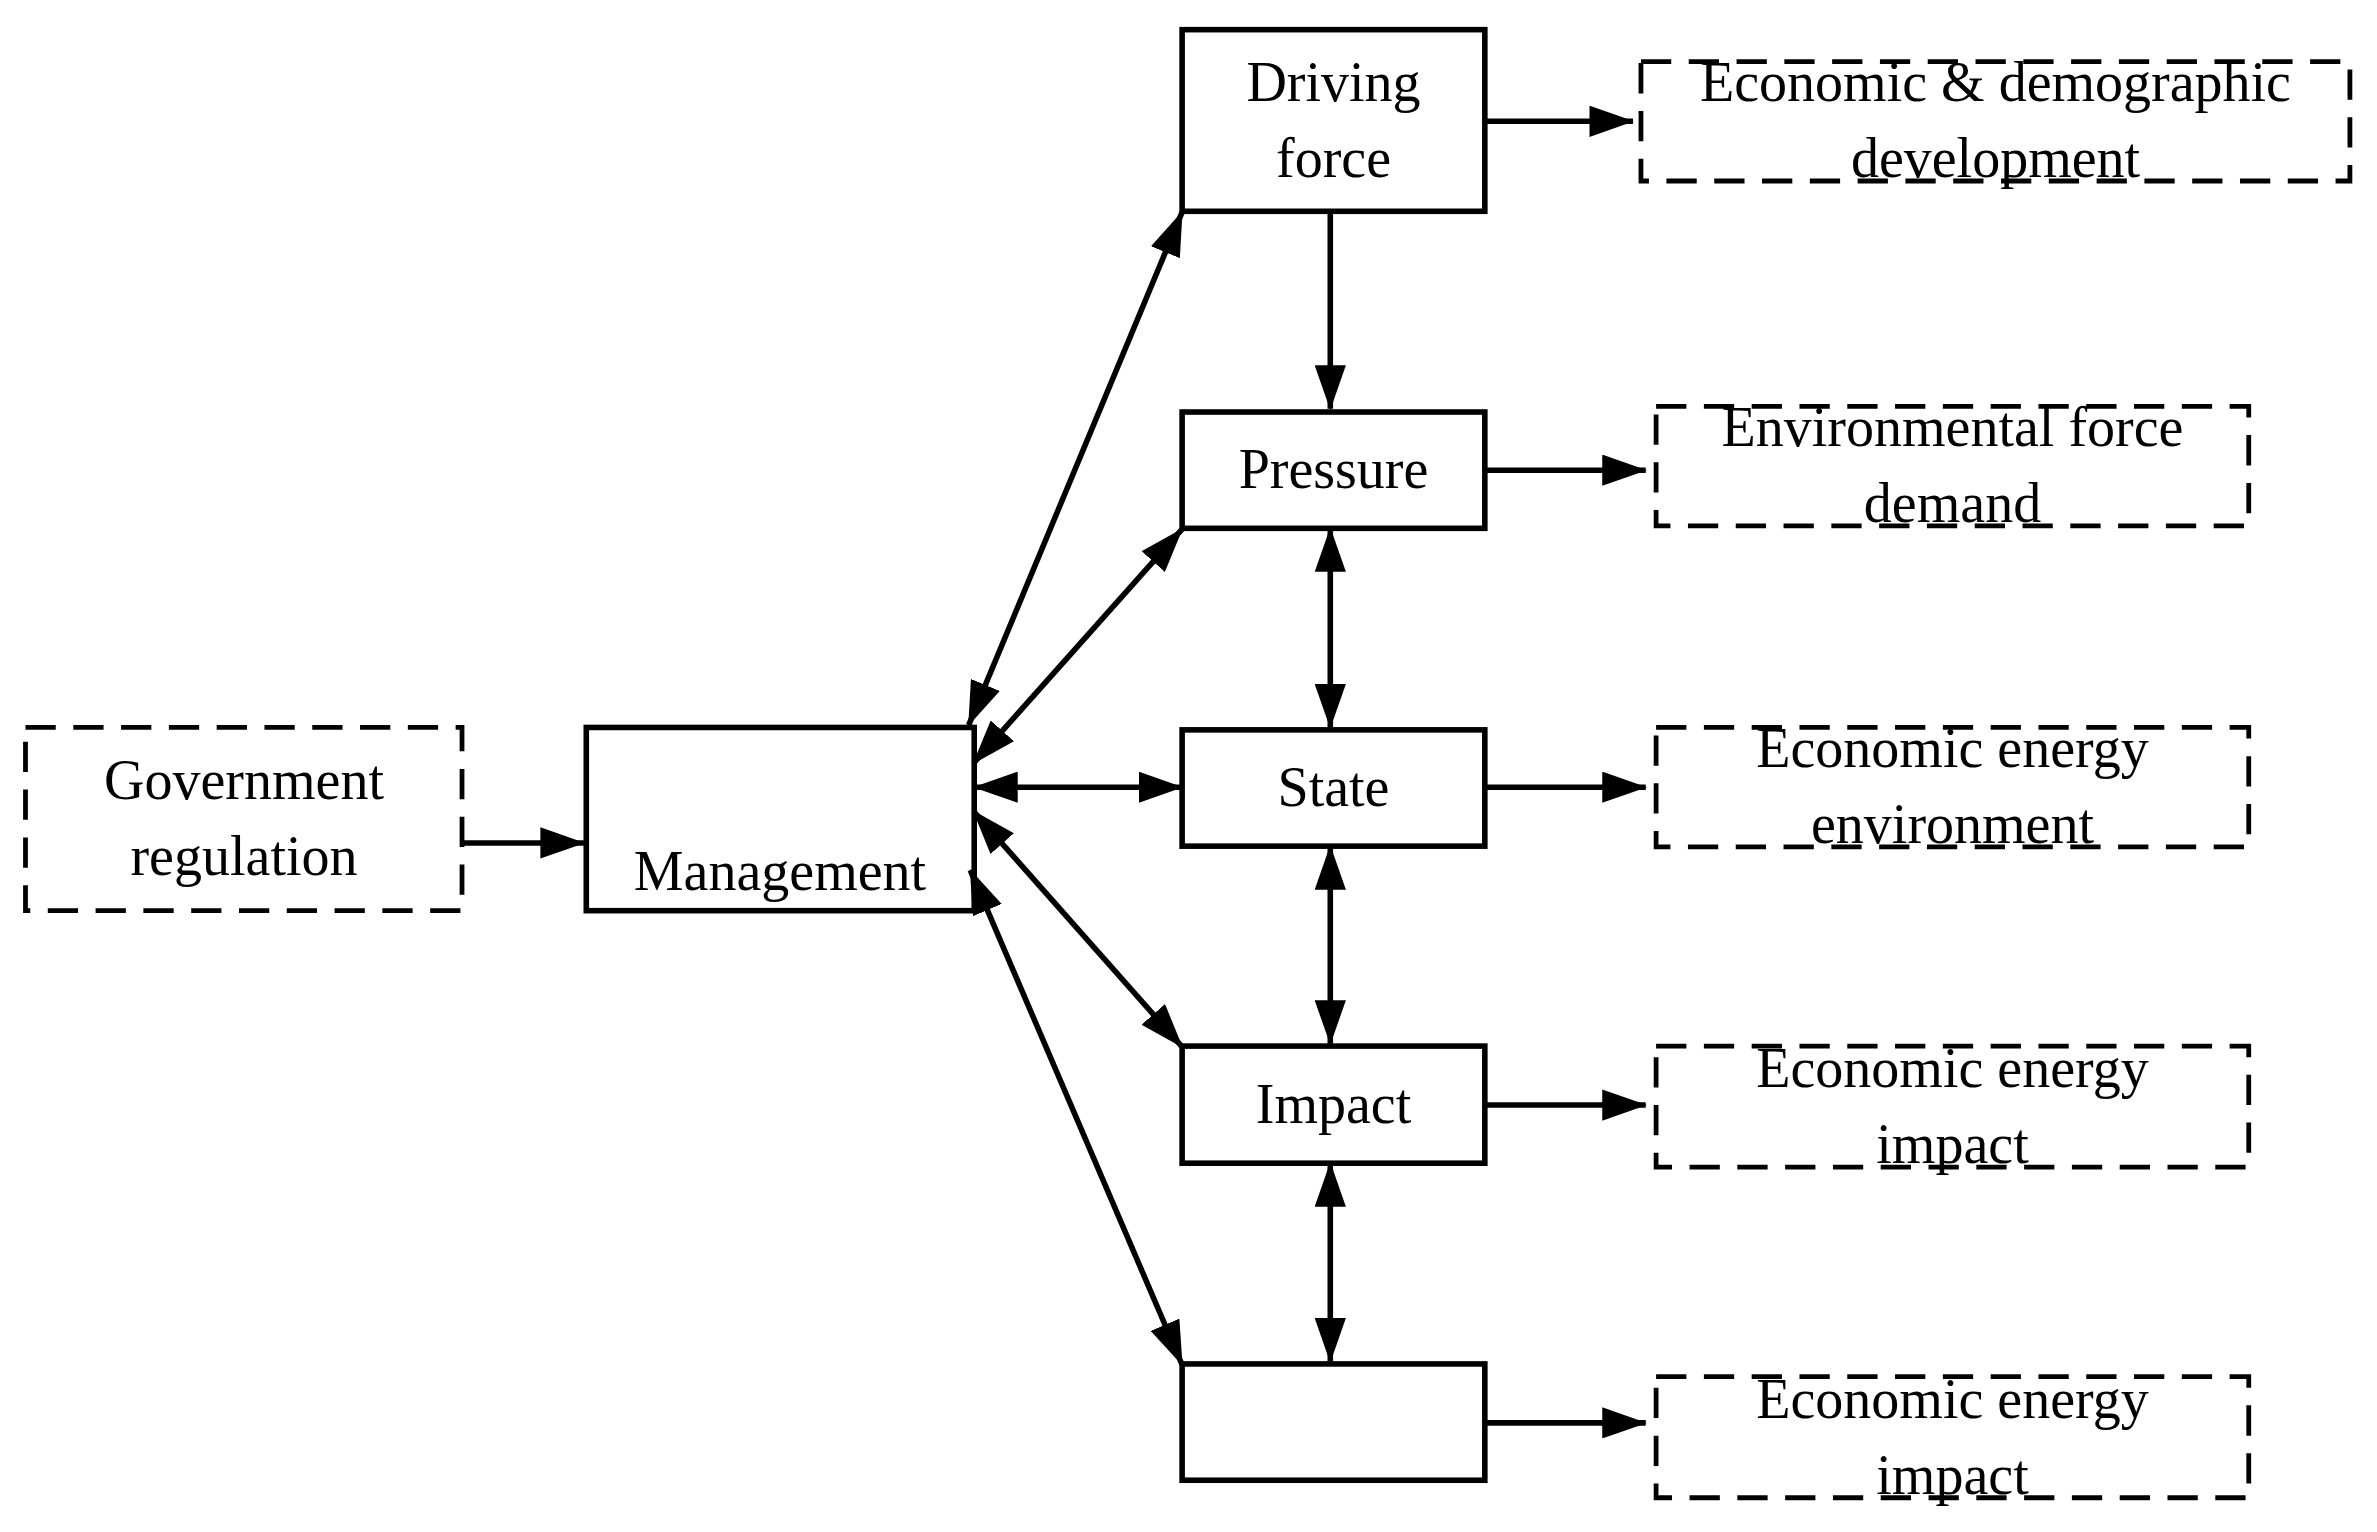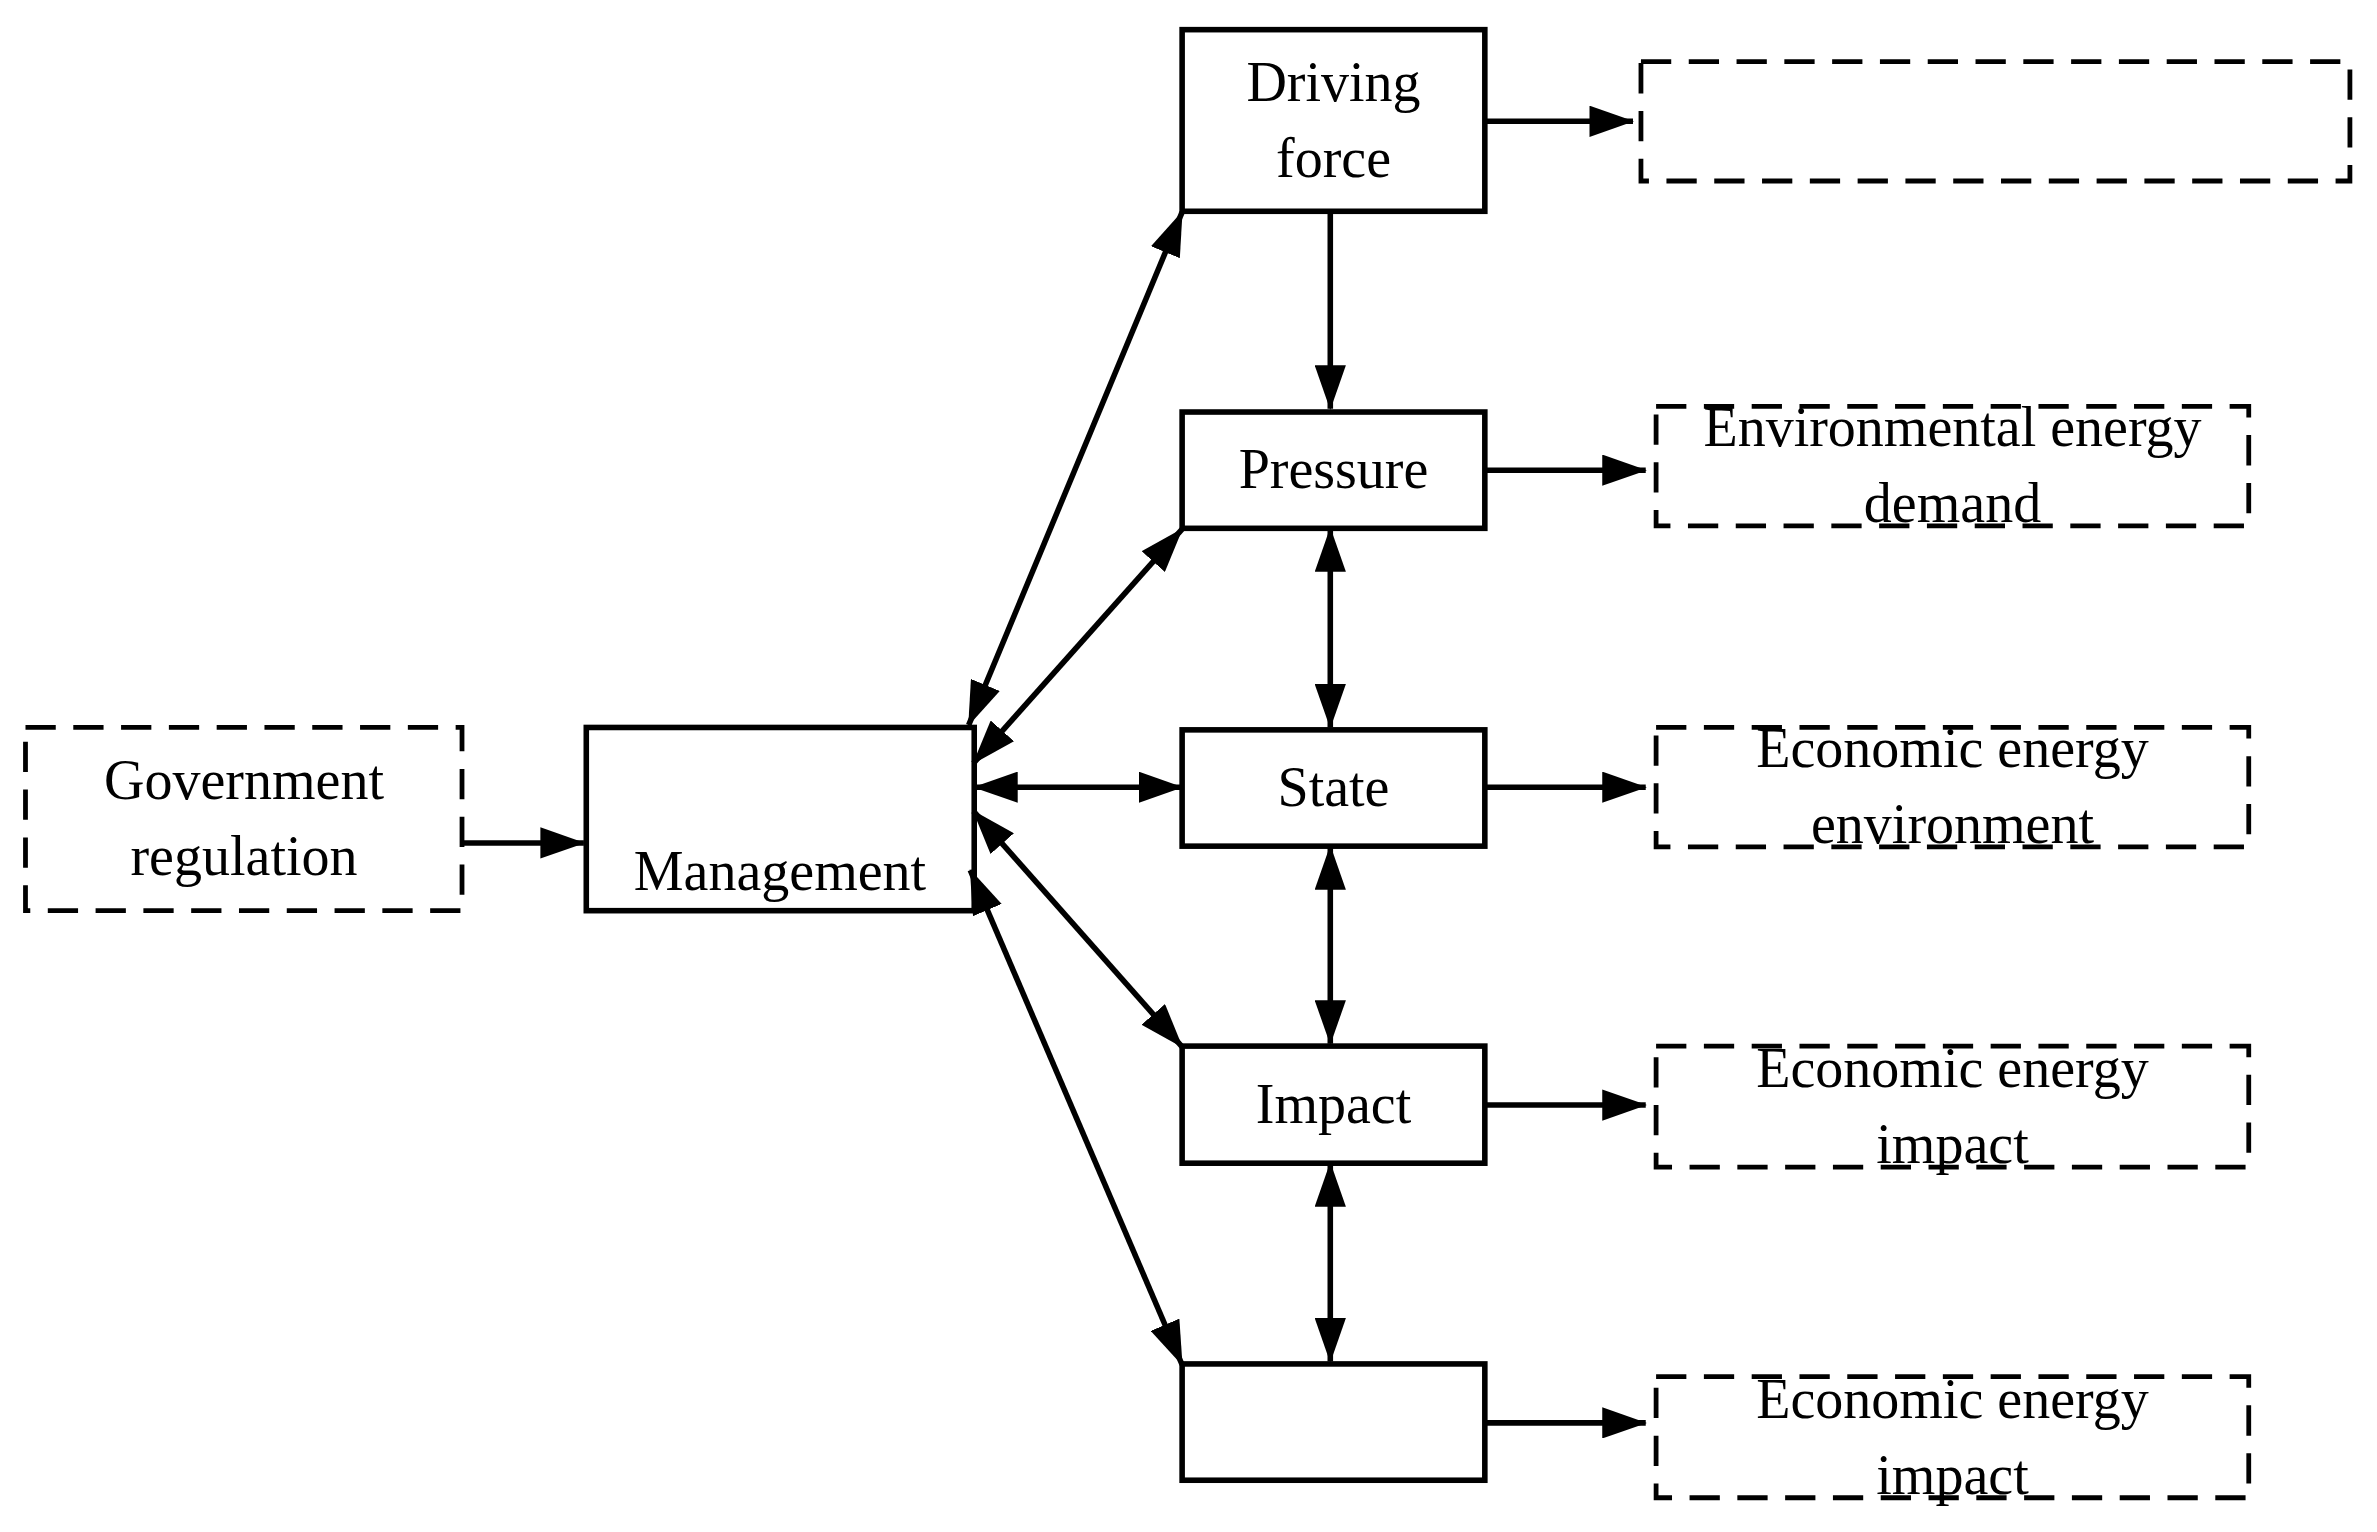--- a/index.html
+++ b/index.html
@@ -109,23 +109,27 @@
 
   <div class="node" style="left:1182px; top:730px; width:303px; height:116px;">
     <div class="node-label">State</div>
   </div>
 
   <div class="node" style="left:1182px; top:1046px; width:303px; height:117px;">
     <div class="node-label">Impact</div>
   </div>
 
 
+  <div class="node" style="left:1641px; top:61px; width:709px; height:120px;">
+    <div class="node-label">Economic &amp; demographic
+development</div>
+  </div>
 
   <div class="node" style="left:1656px; top:406px; width:593px; height:120px;">
-    <div class="node-label">Environmental energy
+    <div class="node-label">Environmental force
 demand</div>
   </div>
 
   <div class="node" style="left:1656px; top:727px; width:593px; height:120px;">
     <div class="node-label">Economic energy
 environment</div>
   </div>
 
   <div class="node" style="left:1656px; top:1046px; width:593px; height:121px;">
     <div class="node-label">Economic energy

